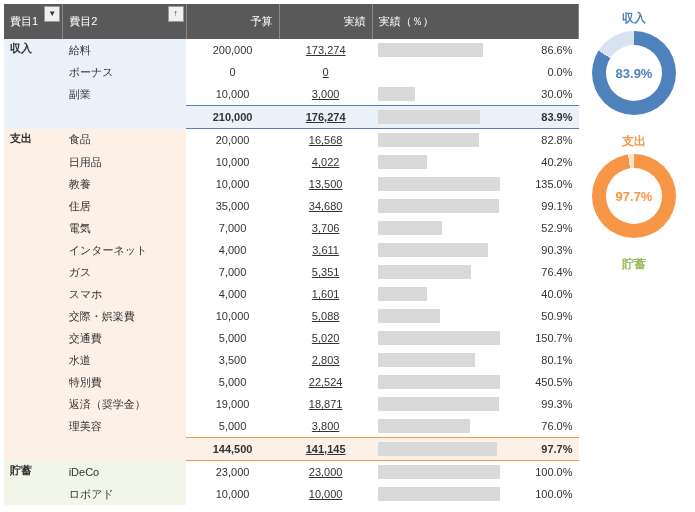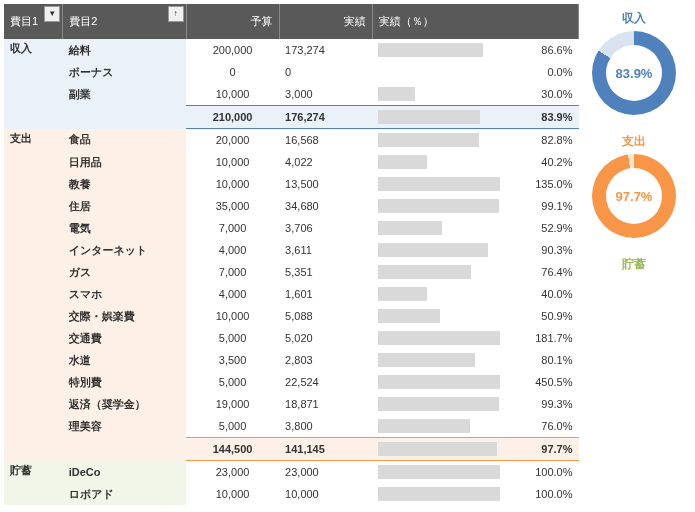--- a/index.html
+++ b/index.html
@@ -42,23 +42,23 @@
     line-height: 14px;
     text-align: center;
     color: #333;
   }
   .table td {
     padding: 2px 6px;
     vertical-align: middle;
     height: 18px;
   }
   .col-cat1 { width: 46px; font-weight: bold; vertical-align: top !important; }
-  .col-cat2 { width: 110px; font-weight: bold; }
+  .col-cat2 { width: 110px; font-weight: normal; }
   .col-budget { width: 80px; text-align: center; }
-  .col-actual { width: 80px; text-align: left; }
+  .col-actual { width: 80px; text-align: center; text-decoration: underline; }
   .col-bar { width: 120px; }
   .col-pct { width: 60px; text-align: right; }
   .bar-wrap {
     width: 100%;
     height: 14px;
     position: relative;
   }
   .bar {
     height: 14px;
     background: #d9d9d9;
@@ -283,21 +283,21 @@
         <tr class="band-expense">
           <td class="col-cat1"></td>
           <td class="col-cat2">交通費</td>
           <td class="col-budget">5,000</td>
           <td class="col-actual"><span class="">5,020</span></td>
           <td class="col-bar">
             <div class="bar-wrap">
               <div class="bar" style="width:100%"></div>
             </div>
           </td>
-          <td class="col-pct">181.7%</td>
+          <td class="col-pct">150.7%</td>
         </tr>
         <tr class="band-expense">
           <td class="col-cat1"></td>
           <td class="col-cat2">水道</td>
           <td class="col-budget">3,500</td>
           <td class="col-actual"><span class="">2,803</span></td>
           <td class="col-bar">
             <div class="bar-wrap">
               <div class="bar" style="width:80.1%"></div>
             </div>

